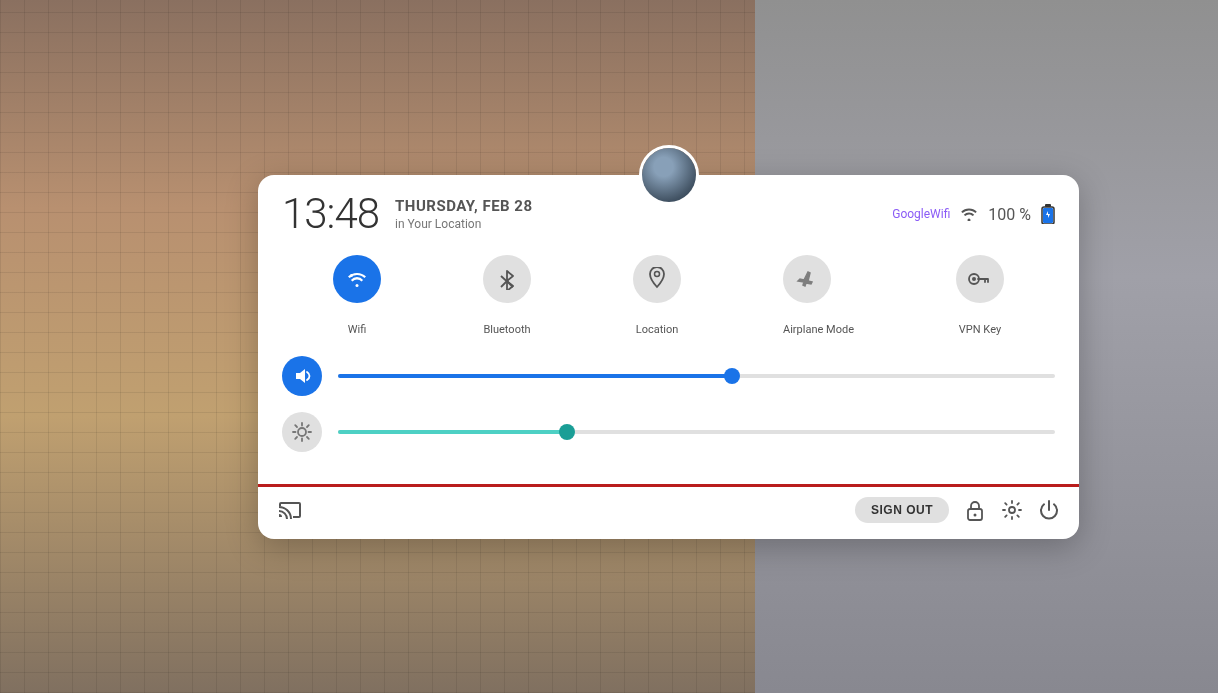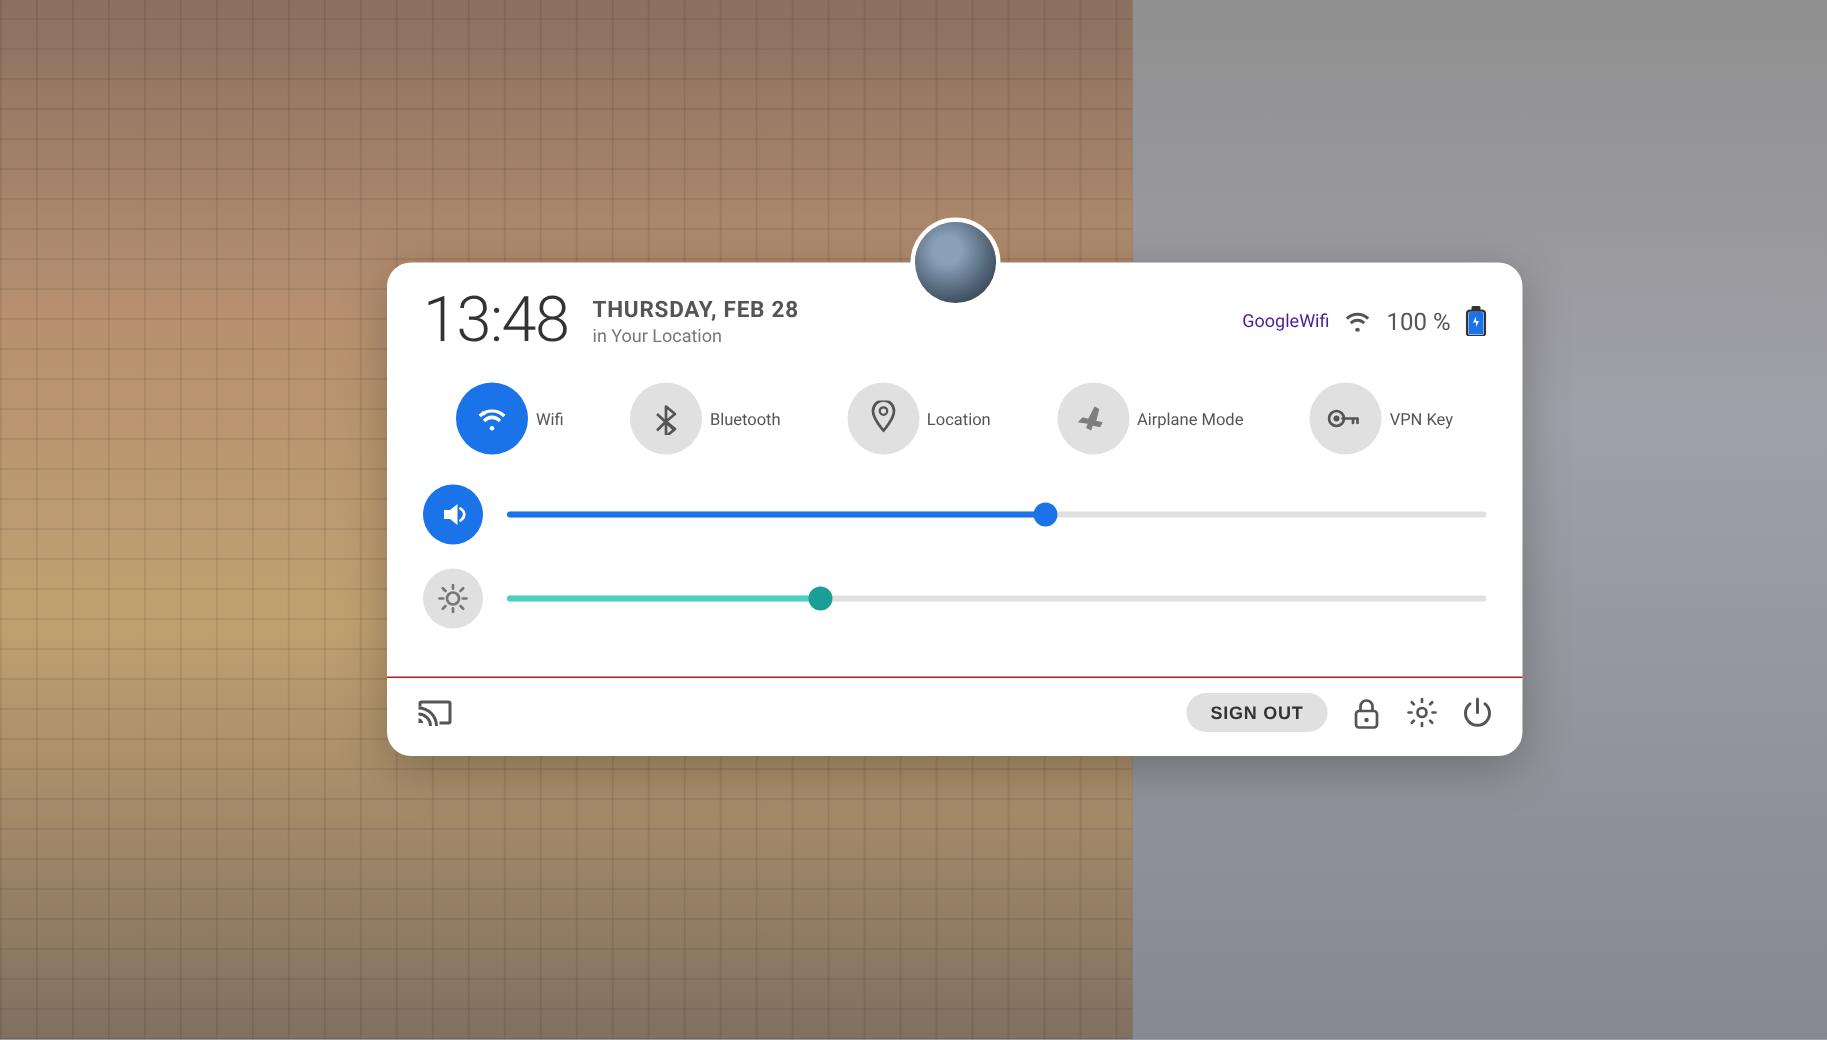--- a/index.html
+++ b/index.html
@@ -41,21 +41,21 @@
       inset: 0;
       background:
         repeating-linear-gradient(90deg, rgba(0,0,0,0.08) 0px, rgba(0,0,0,0.08) 1px, transparent 1px, transparent 24px),
         repeating-linear-gradient(0deg, rgba(0,0,0,0.08) 0px, rgba(0,0,0,0.08) 1px, transparent 1px, transparent 20px);
     }
 
     .panel {
       position: absolute;
       top: 175px;
       left: 258px;
-      width: 757px;
+      width: 821px;
       background: #fff;
       border-radius: 16px;
       padding: 0;
       box-shadow: 0 8px 32px rgba(0,0,0,0.25);
       overflow: visible;
     }
 
     
     .avatar-wrap {
       position: absolute;
@@ -116,21 +116,21 @@
 
     .status-block {
       display: flex;
       align-items: center;
       gap: 10px;
       margin-left: auto;
     }
 
     .wifi-name {
       font-size: 12px;
-      color: #4c1d95;
+      color: #8b5cf6;
     }
 
     .wifi-icon {
       font-size: 16px;
       color: #555;
     }
 
     .battery-pct {
       font-size: 16px;
       color: #555;
@@ -144,23 +144,22 @@
     
     .toggles-row {
       display: flex;
       align-items: center;
       justify-content: space-around;
       padding: 12px 24px 16px 24px;
     }
 
     .toggle-item {
       display: flex;
-      flex-direction: row;
-      align-items: center;
-      gap: 5px;
+      flex-direction: column;
+      gap: 20px;
       cursor: pointer;
     }
 
     .toggle-circle {
       width: 48px;
       height: 48px;
       border-radius: 50%;
       display: flex;
       align-items: center;
       justify-content: center;
@@ -241,21 +240,21 @@
       top: 50%;
       transform: translateY(-50%);
       cursor: grab;
     }
 
     
     .panel-footer {
       display: flex;
       align-items: center;
       padding: 10px 20px 16px 20px;
-      border-top: 1px solid #b91c1c;
+      border-top: 3px solid #b91c1c;
     }
 
     .cast-icon {
       font-size: 22px;
       color: #555;
       cursor: pointer;
     }
 
     .footer-right {
       margin-left: auto;

